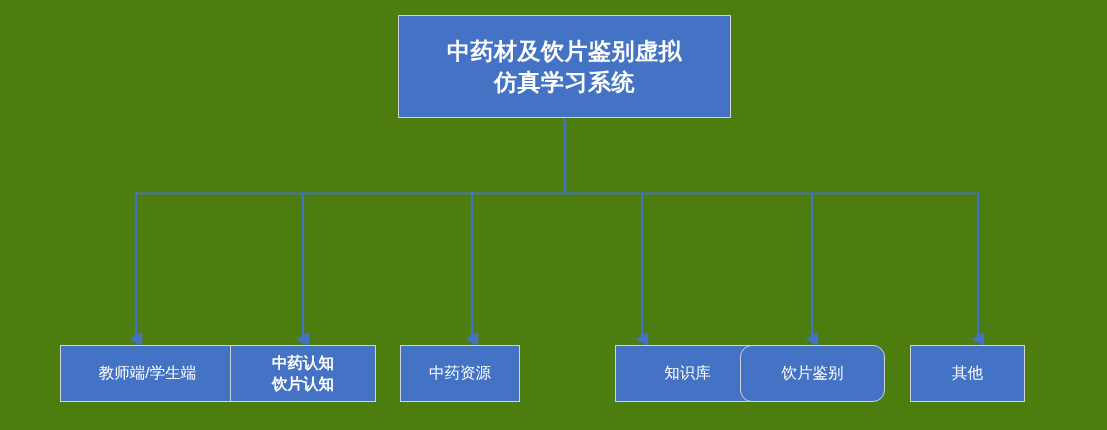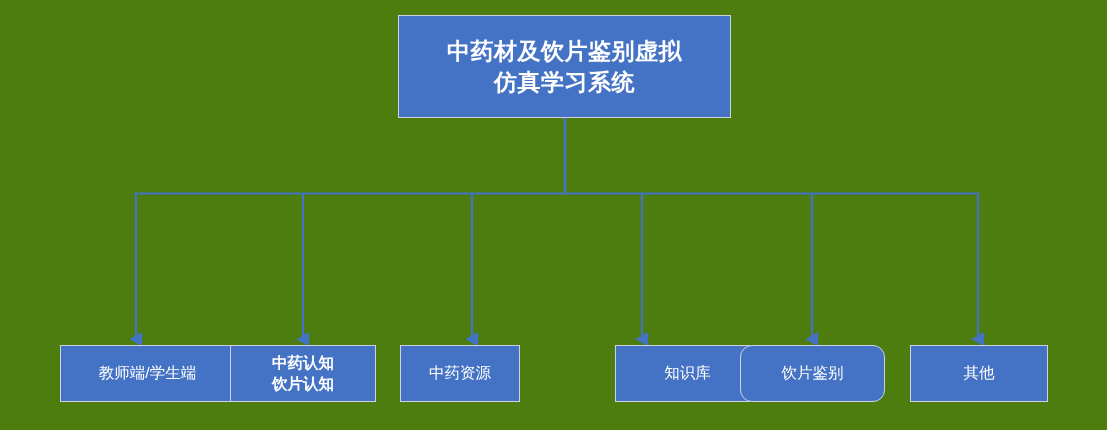--- a/index.html
+++ b/index.html
@@ -51,21 +51,21 @@
     top: 345px;
     height: 57px;
     font-size: 15.5px;
     font-weight: 400;
   }
   .leaf-0 { left: 60px;  width: 175px; }
   .leaf-1 { left: 230px; width: 146px; font-weight: bold; }
   .leaf-2 { left: 400px; width: 120px; }
   .leaf-3 { left: 570px; width: 145px; margin-left: 45px; }
   .leaf-4 { left: 740px; width: 145px; border-radius: 12px; }
-  .leaf-5 { left: 910px; width: 138px; text-align: right; }
+  .leaf-5 { left: 910px; width: 115px; text-align: right; }
 </style>
 </head>
 <body>
 
 <div id="diagram-root">
 
   <svg id="connector-layer" viewBox="0 0 1107 430" width="1107" height="430" xmlns="http://www.w3.org/2000/svg">
     <defs>
       <marker id="arrowhead" markerWidth="7" markerHeight="7" refX="3.2" refY="3.2" orient="auto" markerUnits="strokeWidth">
         <path d="M0,0.4 L6.6,0.4 L3.3,6.2 z" fill="#4472C4"></path>

